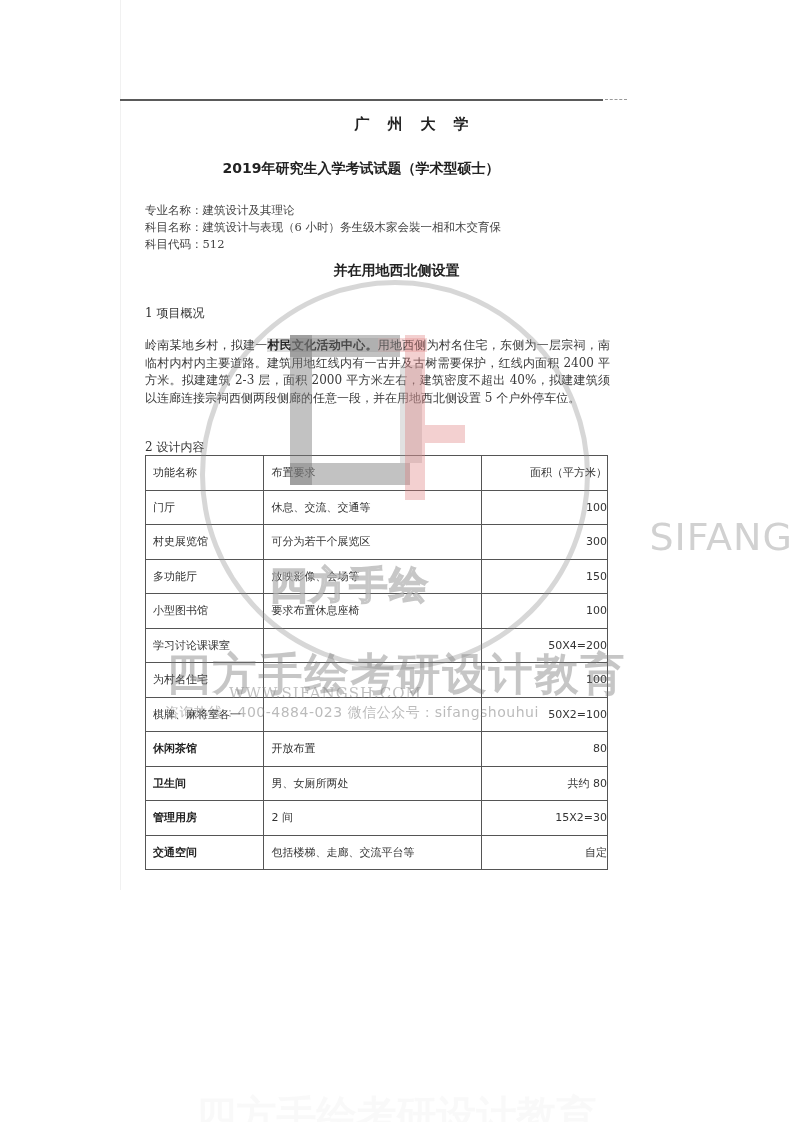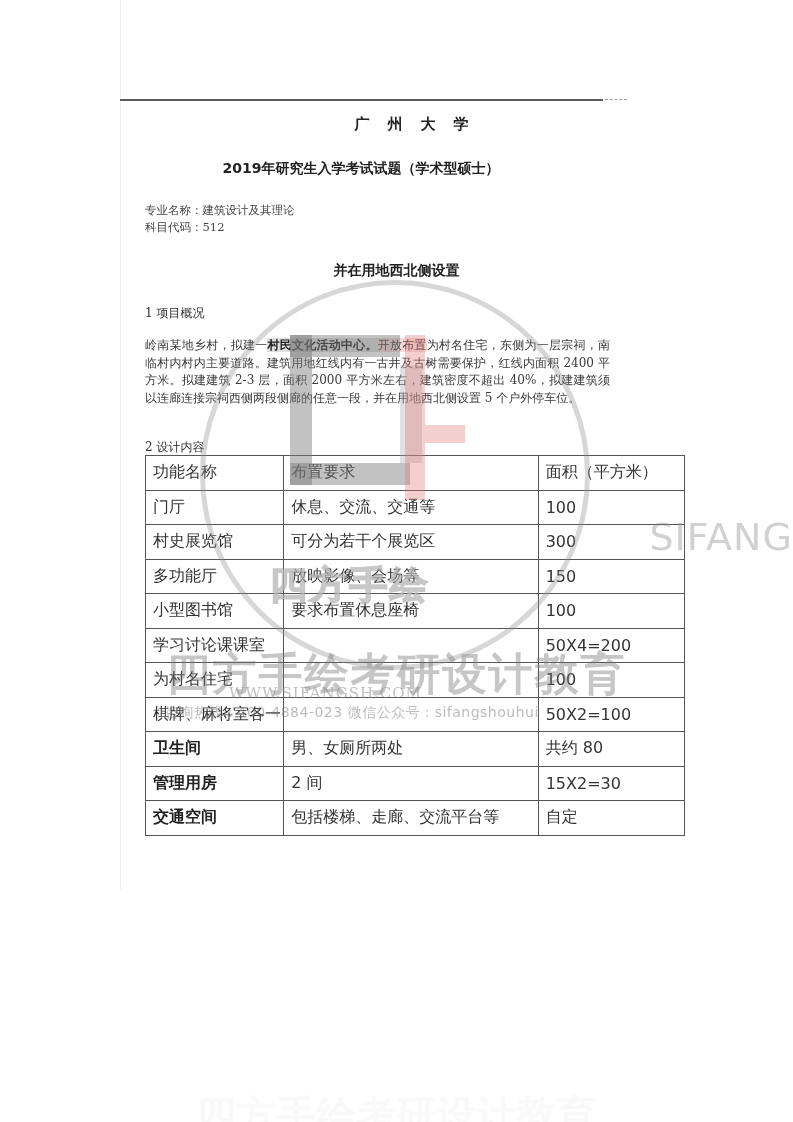--- a/index.html
+++ b/index.html
@@ -55,31 +55,31 @@
       position: absolute; left: 145px; top: 337px; width: 465px;
       font-size: 12px; line-height: 17.6px; color: #3a3a3a; text-align: justify;
     }
     .para .hl-gray { background: rgba(160,160,160,0.35); font-weight: bold; color: #222; }
     .para .hl-red { background: rgba(230,150,150,0.35); }
     .sec2 {
       position: absolute; left: 145px; top: 439px; font-size: 12px; color: #333;
     }
     table.req {
       position: absolute; left: 145px; top: 455px;
-      border-collapse: collapse; width: 540px;
-      font-family: "DejaVu Sans", "Liberation Sans", sans-serif;
-      font-size: 16px; color: #333;
+      border-collapse: collapse; width: 463px;
+      font-family: "DejaVu Sans", "Liberation Sans", sans-serif;
+      font-size: 11px; color: #333;
     }
     table.req td {
       border: 1px solid #555; height: 33.5px; padding: 0 0 0 7px;
       vertical-align: middle;
     }
     table.req td.c1 { width: 111px; }
     table.req td.c2 { width: 211px; border-left: 1.5px solid #222; }
-    table.req td.c3 { width: 118px; }
+    table.req td.c3 { width: 118px; text-align: right; }
     table.req tr.strong td.c1 { font-weight: bold; color: #222; }
     
     .wm-circle {
       position: absolute; left: 200px; top: 280px; width: 380px; height: 380px;
       border: 5px solid rgba(140,140,140,0.35); border-radius: 50%;
       pointer-events: none;
     }
     .wm-logo-gray {
       position: absolute; left: 290px; top: 335px; width: 165px; height: 160px;
       pointer-events: none;
@@ -140,27 +140,28 @@
 
 <div class="page-scan"></div>
 <div class="top-rule"></div>
 <div class="top-rule-dash"></div>
 
 <div class="univ">广州大学</div>
 <div class="exam-title">2019年研究生入学考试试题（学术型硕士）</div>
 
 <div class="meta">
   <div class="row">专业名称：建筑设计及其理论</div>
+  <div class="row">科目名称：建筑设计与表现（6 小时）务生级木家会裝一相和木交育保</div>
   <div class="row">科目代码：512</div>
 </div>
 
 <div class="design-title">并在用地西北侧设置</div>
 
 <div class="sec1">1 项目概况</div>
-<div class="para"><span> 岭南某地乡村，拟建一</span><span class="hl-gray">村民文化活动中心。</span><span class="hl-red">开放布置</span><span>为村名住宅，东侧为一层宗祠，南临村内村内主要道路。建筑用地红线内有一古井及古树需要保护，红线内面积 2400 平方米。拟建建筑 2-3 层，面积 2000 平方米左右，建筑密度不超出 40%，拟建建筑须以连廊连接宗祠西侧两段侧廊的任意一段，并在用地西北侧设置 5 个户外停车位。</span></div>
+<div class="para"><span> 岭南某地乡村，拟建一</span><span class="hl-gray">村民文化活动中心。</span><span class="hl-red">用地西侧</span><span>为村名住宅，东侧为一层宗祠，南临村内村内主要道路。建筑用地红线内有一古井及古树需要保护，红线内面积 2400 平方米。拟建建筑 2-3 层，面积 2000 平方米左右，建筑密度不超出 40%，拟建建筑须以连廊连接宗祠西侧两段侧廊的任意一段，并在用地西北侧设置 5 个户外停车位。</span></div>
 
 <div class="sec2">2 设计内容</div>
 
 <table class="req">
   <tbody>
       <tr>
     <td class="c1">功能名称</td>
     <td class="c2">布置要求</td>
     <td class="c3">面积（平方米）</td>
   </tr>
@@ -191,20 +192,25 @@
   </tr>
   <tr>
     <td class="c1">为村名住宅</td>
     <td class="c2"></td>
     <td class="c3">100</td>
   </tr>
   <tr>
     <td class="c1">棋牌、麻将室各一</td>
     <td class="c2"></td>
     <td class="c3">50X2=100</td>
+  </tr>
+  <tr class="strong">
+    <td class="c1">休闲茶馆</td>
+    <td class="c2">开放布置</td>
+    <td class="c3">80</td>
   </tr>
   <tr class="strong">
     <td class="c1">卫生间</td>
     <td class="c2">男、女厕所两处</td>
     <td class="c3">共约 80</td>
   </tr>
   <tr class="strong">
     <td class="c1">管理用房</td>
     <td class="c2">2 间</td>
     <td class="c3">15X2=30</td>

